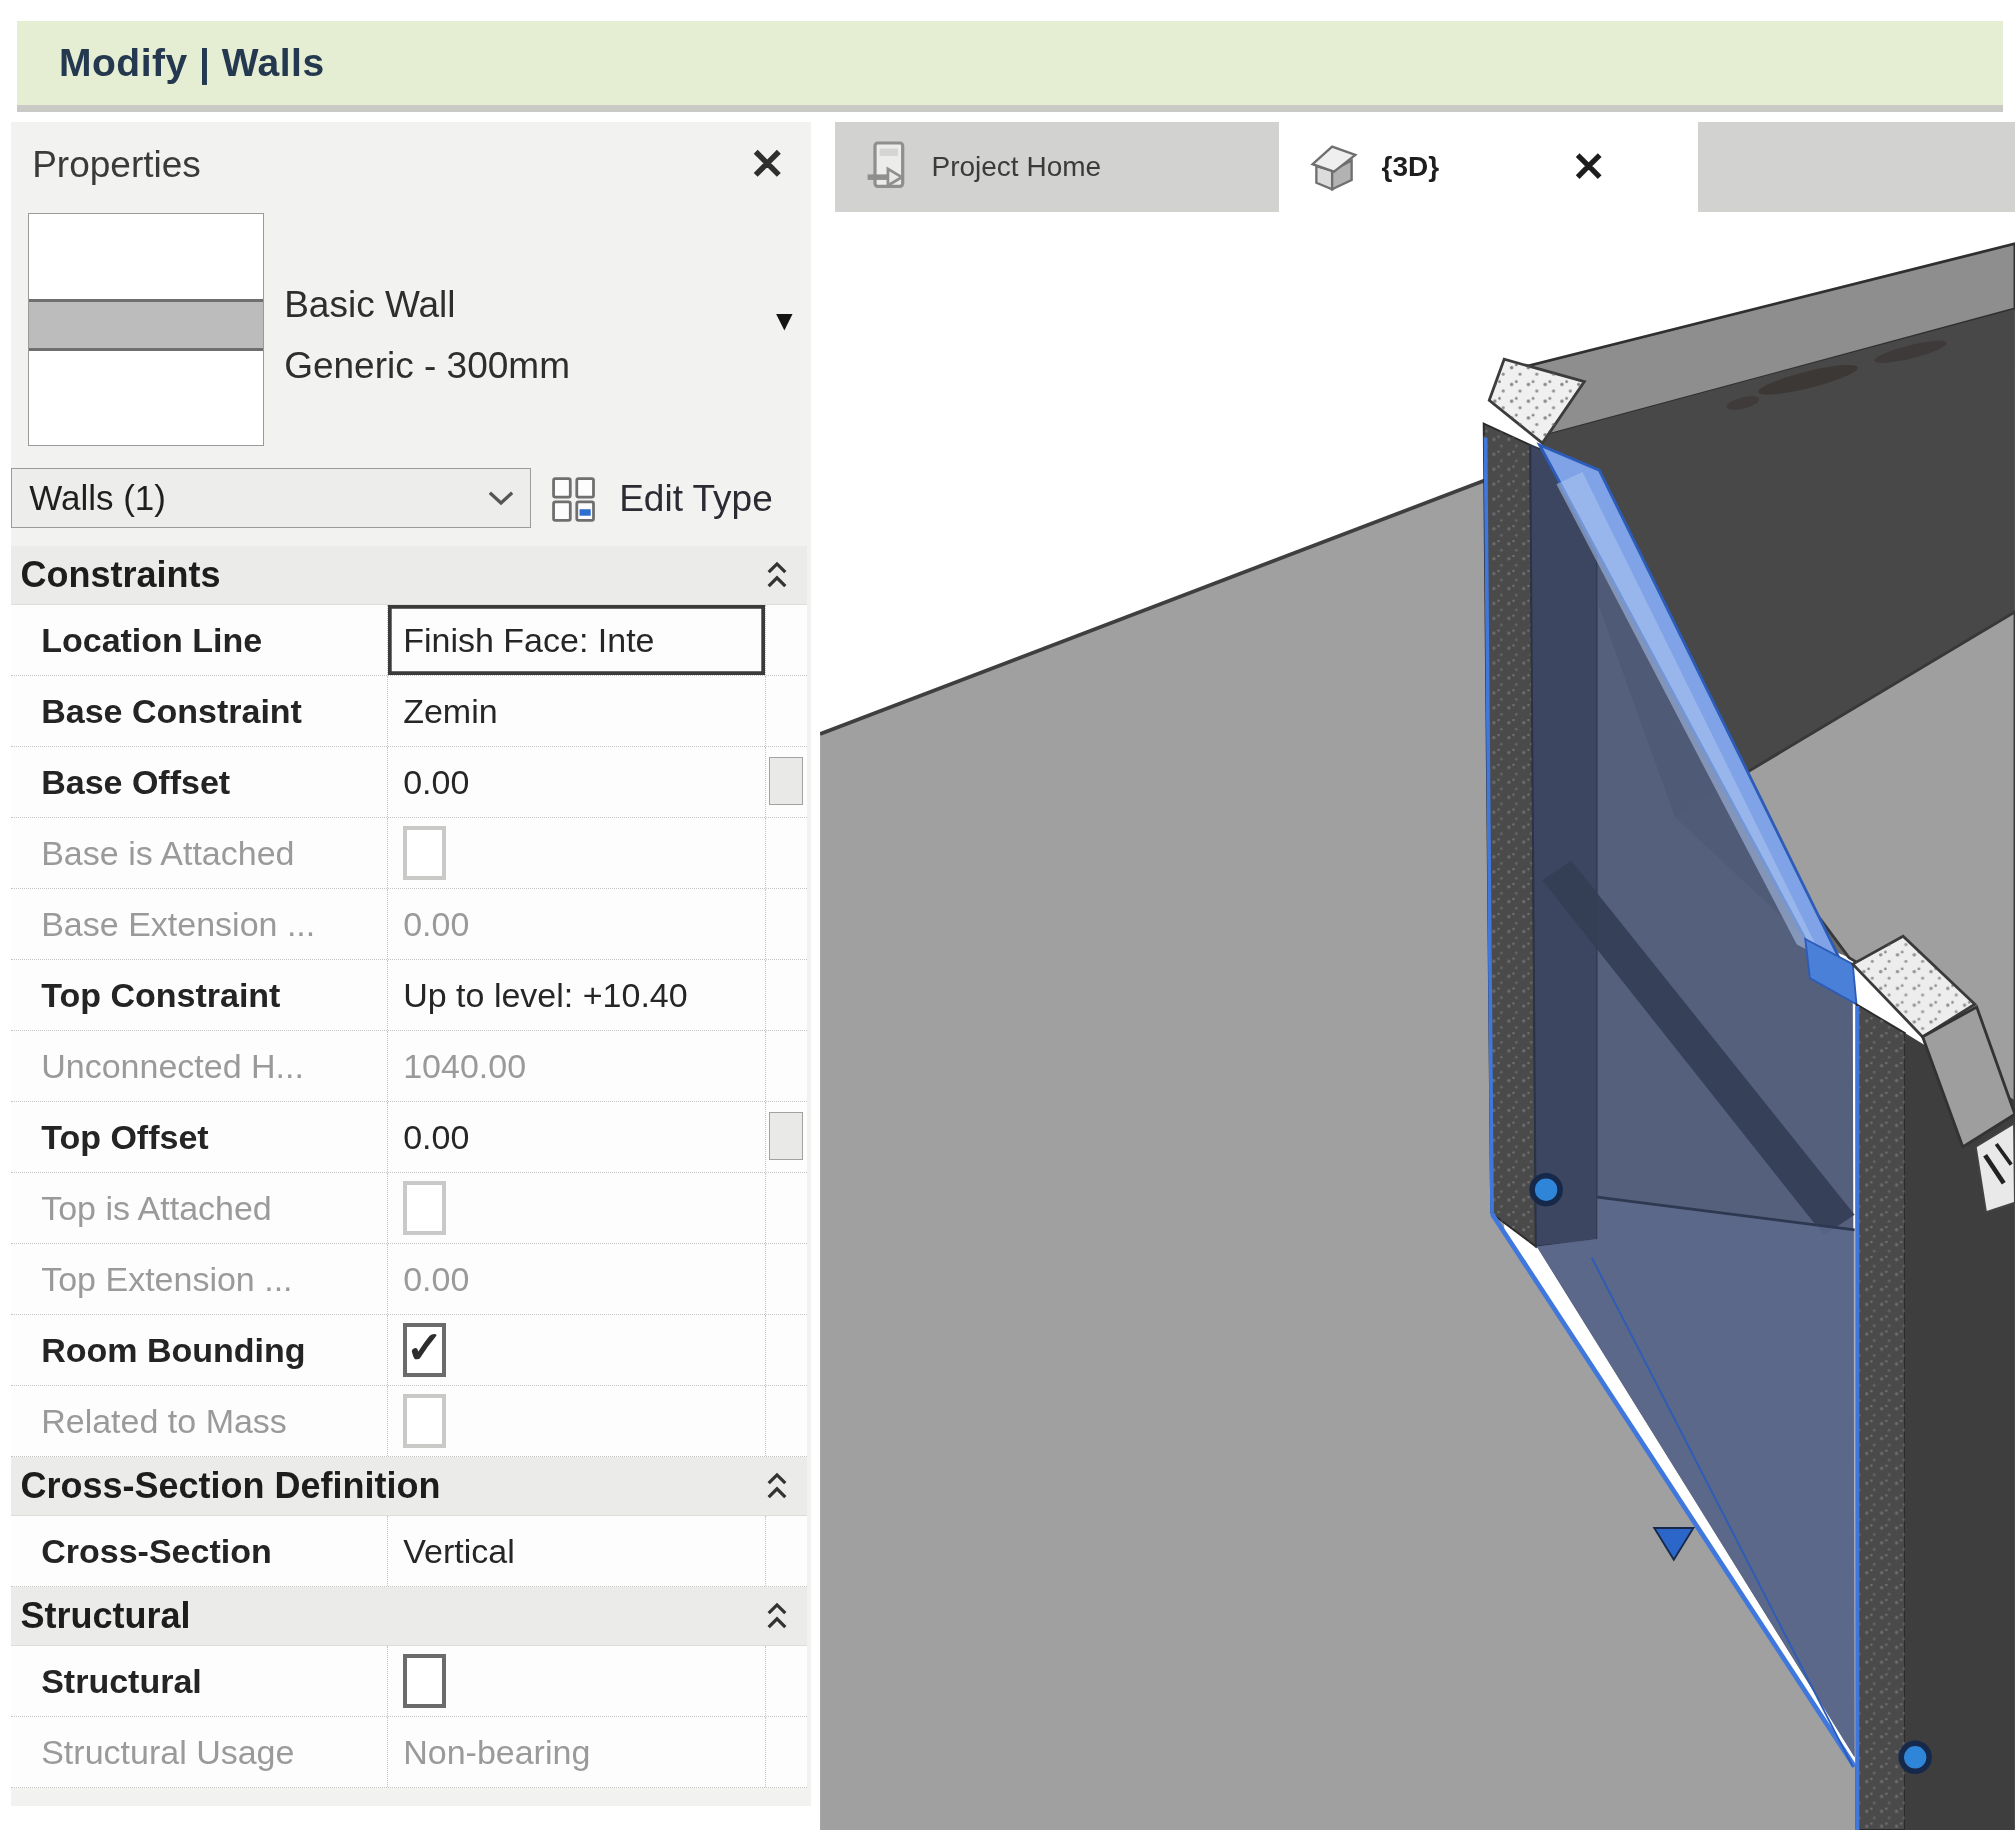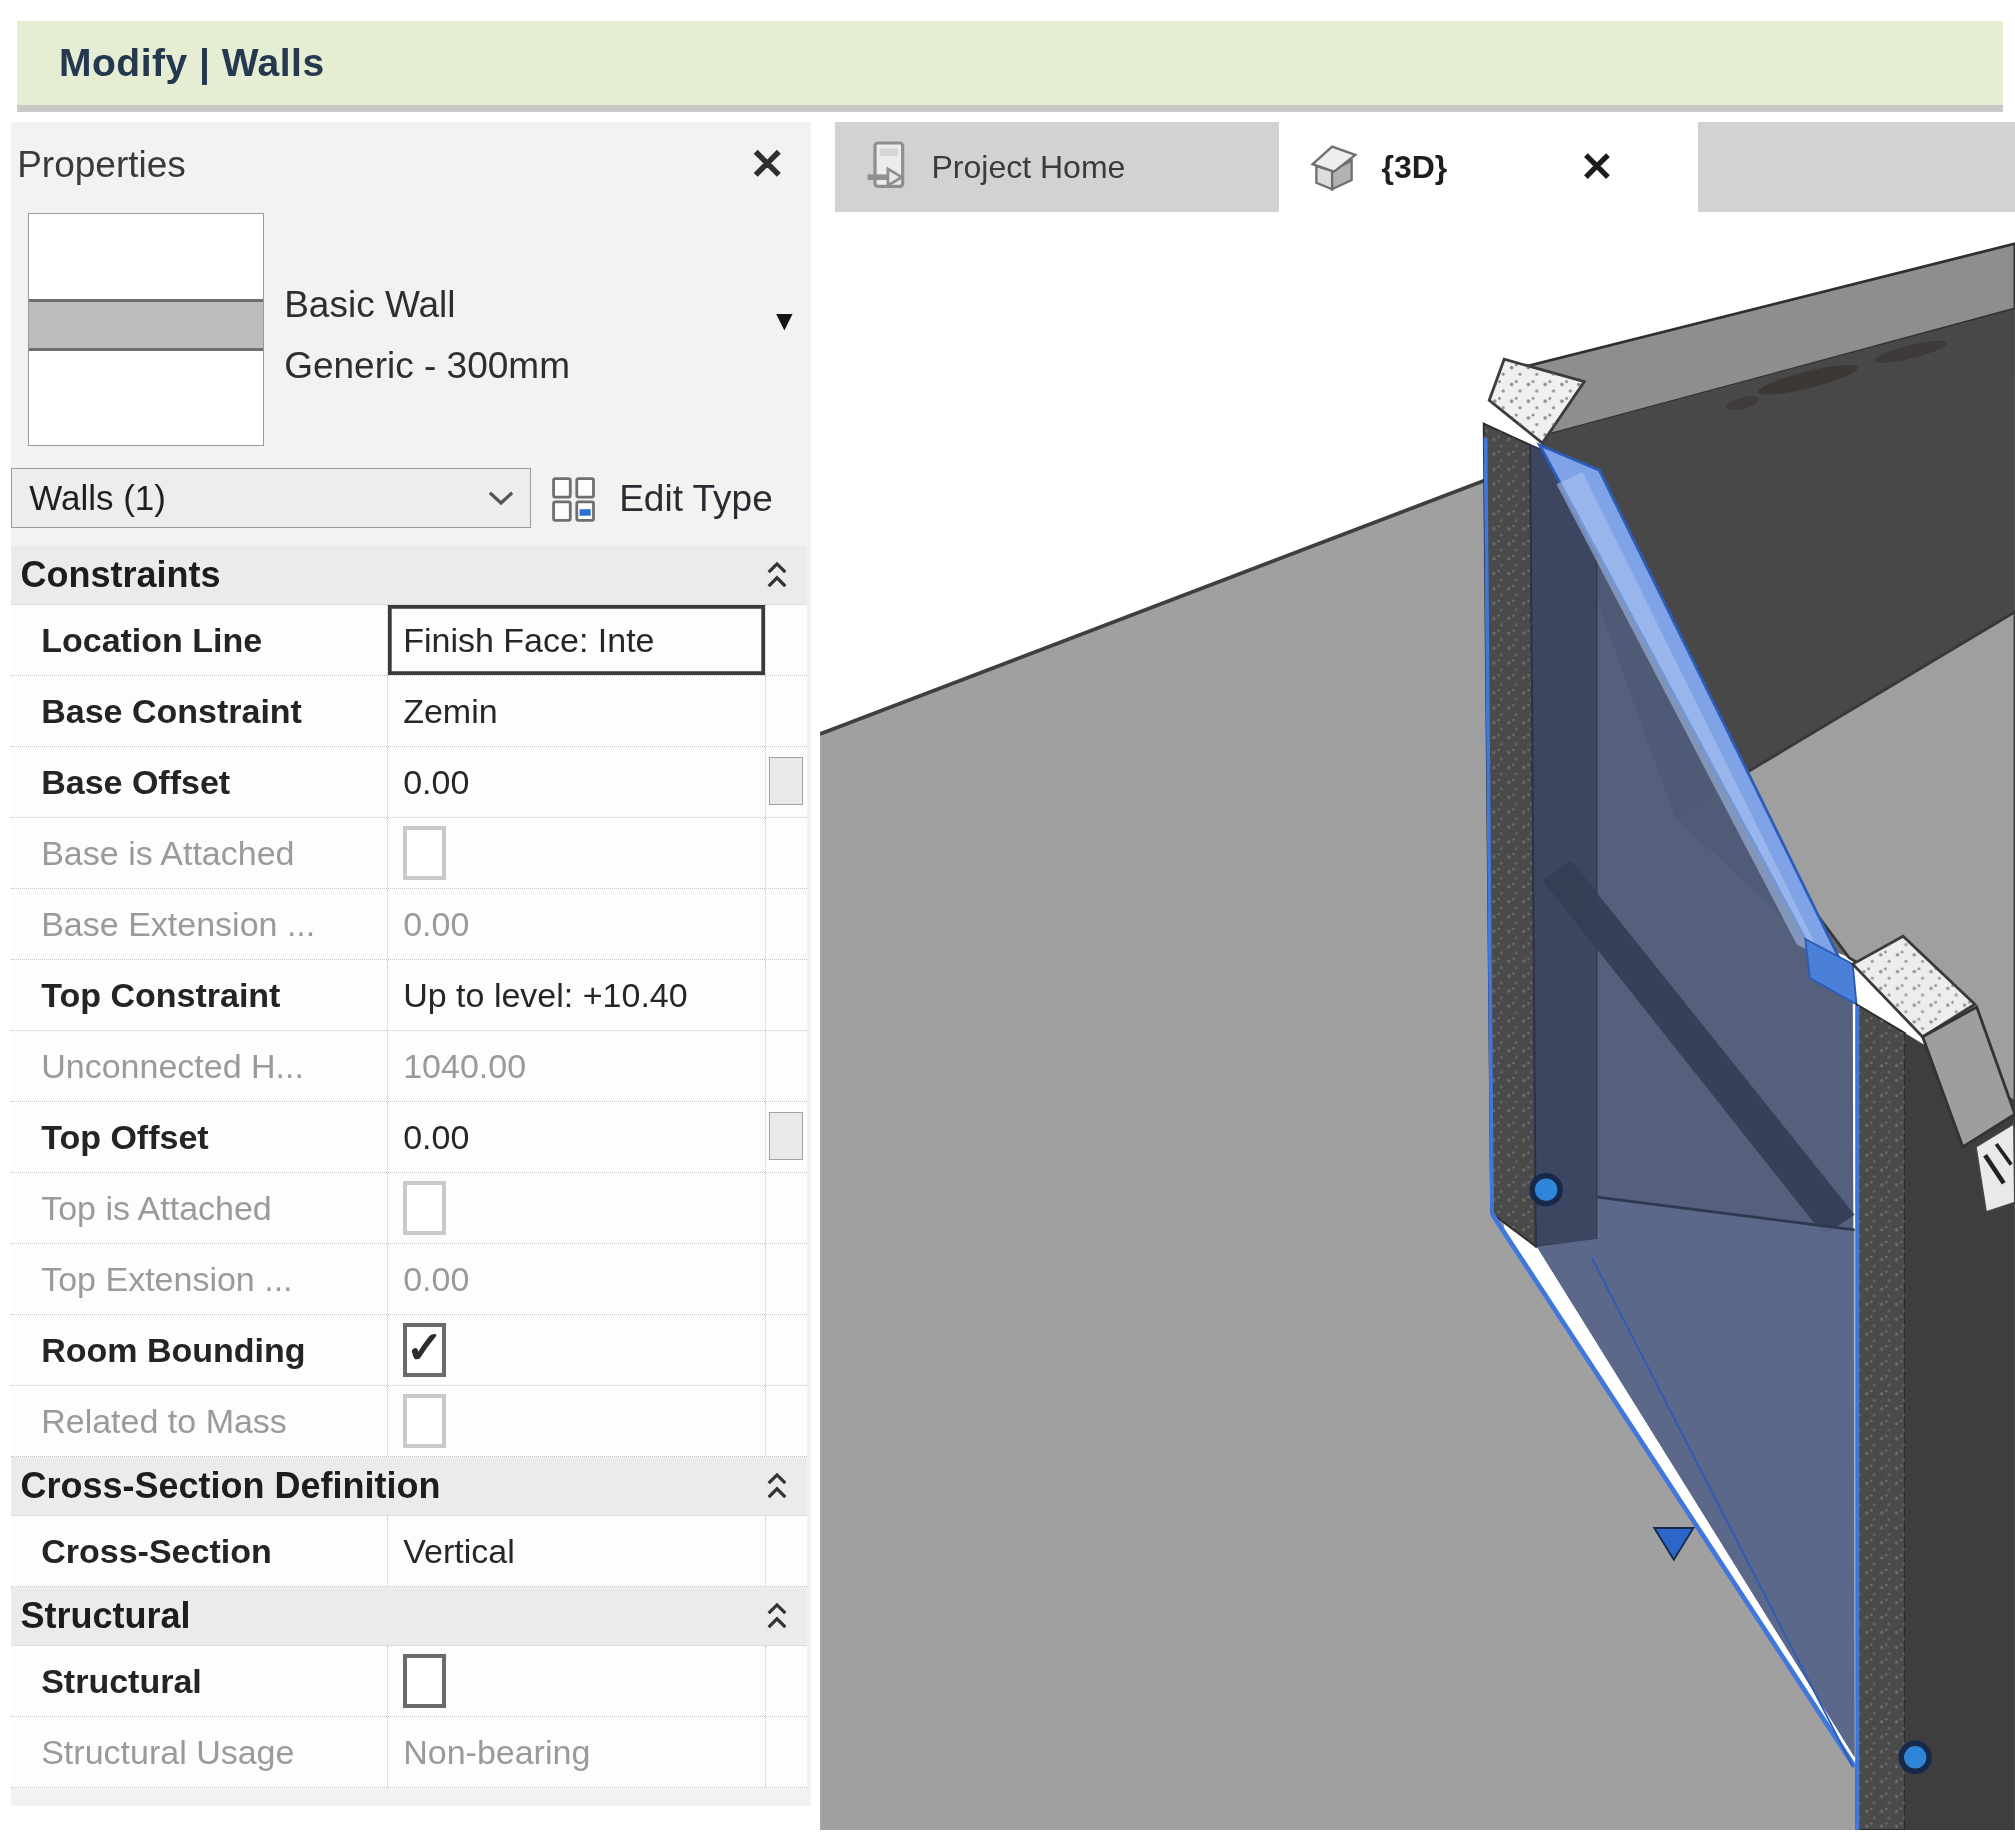--- a/index.html
+++ b/index.html
@@ -17,21 +17,21 @@
     font-size:39px;font-weight:700;color:#24384f;letter-spacing:0.5px;
   }
   
   .props{
     position:absolute;left:11.2px;top:122px;width:800px;height:1684px;
     background:var(--panel-bg,#f2f2f1);
   }
   .props-header{
     position:absolute;left:0;top:0;width:100%;height:85px;
     display:flex;align-items:center;justify-content:space-between;
-    padding:0 26px 0 6px;box-sizing:border-box;
+    padding:0 26px 0 21px;box-sizing:border-box;
     font-size:37px;color:#3a3a3a;
   }
   .props-close{font-size:43px;font-weight:700;color:#2f2f2f;cursor:default;line-height:1;}
   .type-area{position:absolute;left:0;top:85px;width:100%;height:248px;}
   .type-thumb{
     position:absolute;left:17px;top:5.6px;width:236px;height:233px;
     background:#ffffff;border:1.9px solid #9a9a9a;box-sizing:border-box;
   }
   .type-thumb .band{
     position:absolute;left:0;right:0;top:37%;height:20%;
@@ -94,21 +94,21 @@
   
   .viewport{position:absolute;left:820px;top:122px;width:1195px;height:1709px;background:#ffffff;}
   .tabbar{
     position:absolute;left:0;top:0;width:100%;height:90px;
     display:flex;padding-left:15px;box-sizing:border-box;
   }
   .vtab{
     height:100%;display:flex;align-items:center;gap:20.5px;
     padding:0 28px;box-sizing:border-box;background:var(--tab-gray,#d2d2d0);
   }
-  .vtab .vtab-label{font-size:32px;color:#3b3b3b;white-space:nowrap;}
+  .vtab .vtab-label{font-size:28px;color:#3b3b3b;white-space:nowrap;}
   .vtab.active{background:#ffffff;}
   .vtab.active .vtab-label{font-weight:700;color:#1e1e1e;}
   .vtab-close{margin-left:112px;font-size:41px;font-weight:700;color:#1c1c1c;line-height:1;}
   .tab-filler{flex:1;background:var(--tab-gray,#d2d2d0);}
   .scene{position:absolute;left:0;top:90px;width:1195px;height:1618px;display:block;}
   .icon{display:inline-flex;align-items:center;justify-content:center;}
 </style>
 </head>
 <body>
 

